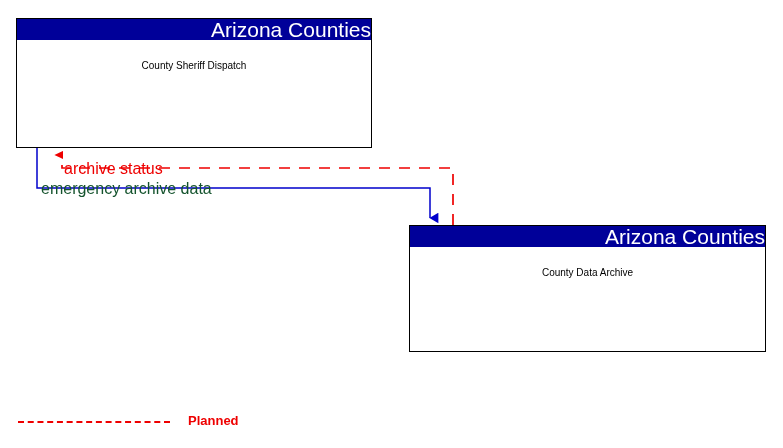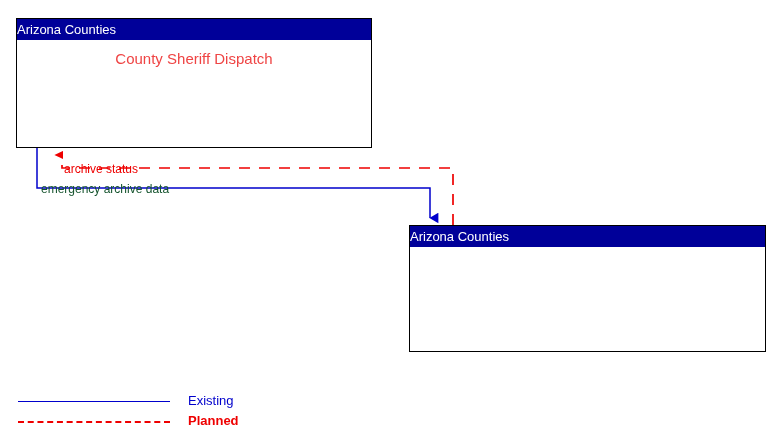--- a/index.html
+++ b/index.html
@@ -23,51 +23,51 @@
   }
   .box {
     position: absolute;
     border: 1px solid #000000;
     background: #ffffff;
     box-sizing: border-box;
   }
   .box-header {
     background: #000099;
     color: #ffffff;
-    font-size: 13px;
+    font-size: 21px;
     line-height: 21px;
     height: 21px;
-    text-align: left;
+    text-align: right;
     white-space: nowrap;
     overflow: hidden;
   }
   .box-title {
-    color: #ef4444;
-    font-size: 15px;
+    color: #000000;
+    font-size: 10px;
     line-height: 20px;
     text-align: center;
-    padding-top: 9px;
+    padding-top: 16px;
     white-space: nowrap;
     overflow: hidden;
   }
   #box-sheriff {
     left: 16px;
     top: 18px;
     width: 356px;
     height: 130px;
   }
   #box-archive {
     left: 409px;
     top: 225px;
     width: 357px;
     height: 127px;
   }
   .flow-label {
     position: absolute;
-    font-size: 12px;
+    font-size: 16px;
     line-height: 14px;
     white-space: nowrap;
   }
   .flow-label.planned { color: #ee0000; }
   .flow-label.existing { color: #14532d; }
   #label-archive-status { left: 64px; top: 162px; }
   #label-emergency-archive-data { left: 41px; top: 182px; }
   #legend {
     position: absolute;
     left: 18px;
@@ -123,28 +123,25 @@
   <path d="M37,148 L37,188 L430,188 L430,218" fill="none" stroke="#0000cc" stroke-width="1.5" marker-end="url(#arrow-blue)"></path>
 </svg>
 
 <div class="box" id="box-sheriff">
   <div class="box-header">Arizona Counties</div>
   <div class="box-title">County Sheriff Dispatch</div>
 </div>
 
 <div class="box" id="box-archive">
   <div class="box-header">Arizona Counties</div>
+  <div class="box-title">County Data Archive</div>
 </div>
 
 <div class="flow-label planned" id="label-archive-status">archive status</div>
 
 <div class="flow-label existing" id="label-emergency-archive-data">emergency archive data</div>
 
 <div id="legend">
-  <div class="legend-row" id="legend-row-existing">
-    <div class="legend-line existing"></div>
-    <div class="legend-text existing">Existing</div>
-  </div>
   <div class="legend-row" id="legend-row-planned">
     <div class="legend-line planned"></div>
     <div class="legend-text planned">Planned</div>
   </div>
 </div>
 
 </body></html>

